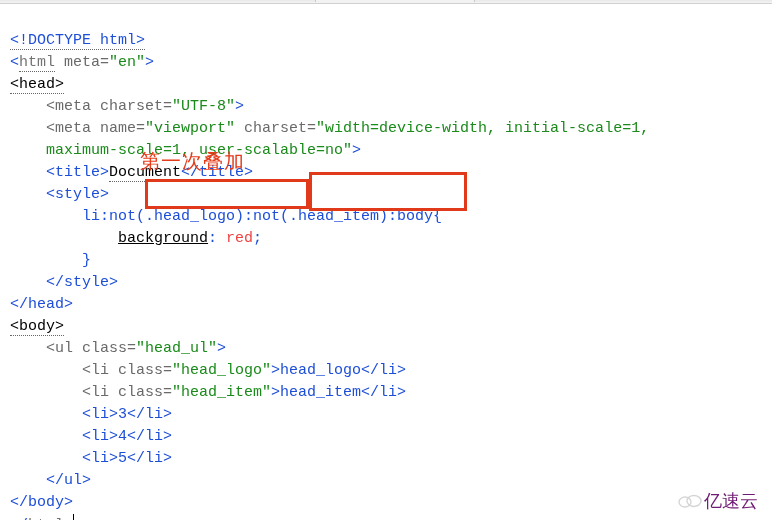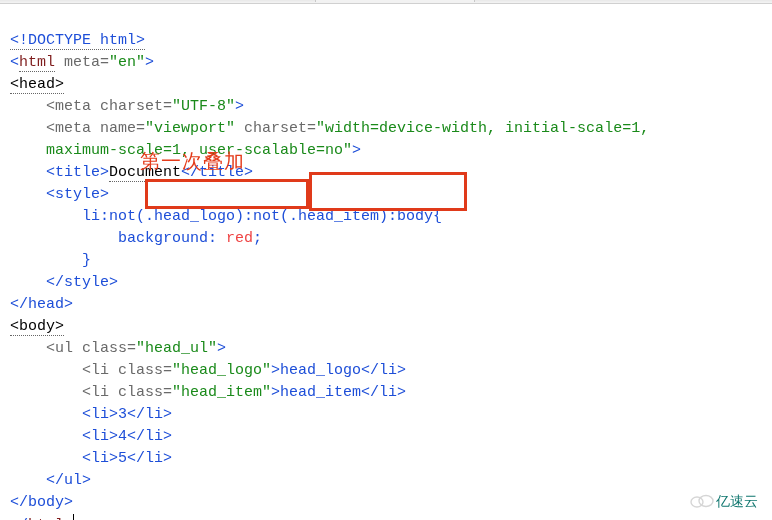--- a/index.html
+++ b/index.html
@@ -14,24 +14,24 @@
     line-height: 22px;
     color: #000;
     position: relative;
     overflow: hidden;
   }
   .code-area {
     white-space: pre;
     position: relative;
   }
   .t-punct   { color: #1d4ed8; }
-  .t-tag     { color: #7f1d1d; }           
+  .t-tag     { color: #737373; }           
   .t-attr    { color: #6a6a6a; }
   .t-string  { color: #1a8a1a; }           
-  .t-prop    { color: #1d4ed8; }           
+  .t-prop    { color: #000000; text-decoration: underline; }           
   .t-val     { color: #ef4444; }           
   
   .u { border-bottom: 1px dotted #666; padding-bottom: 0px; }
   
   .caret {
     display: inline-block;
     width: 1px; height: 18px;
     background: #000;
     vertical-align: -3px;
   }
@@ -51,23 +51,23 @@
   }
   .redbox {
     position: absolute;
     border: 3px solid #e03a1a;
   }
   
   .watermark {
     position: absolute;
     right: 14px;
     bottom: 8px;
-    color: #0f766e;
+    color: #701a75;
     font-family: "Microsoft YaHei",sans-serif;
-    font-size: 14px;
+    font-size: 18px;
     display: flex;
     align-items: center;
     gap: 0;
   }
   .watermark svg { opacity: .65; }
   
   .tabstrip {
     position: absolute;
     top: 0; left: 0; right: 0;
     height: 4px;

